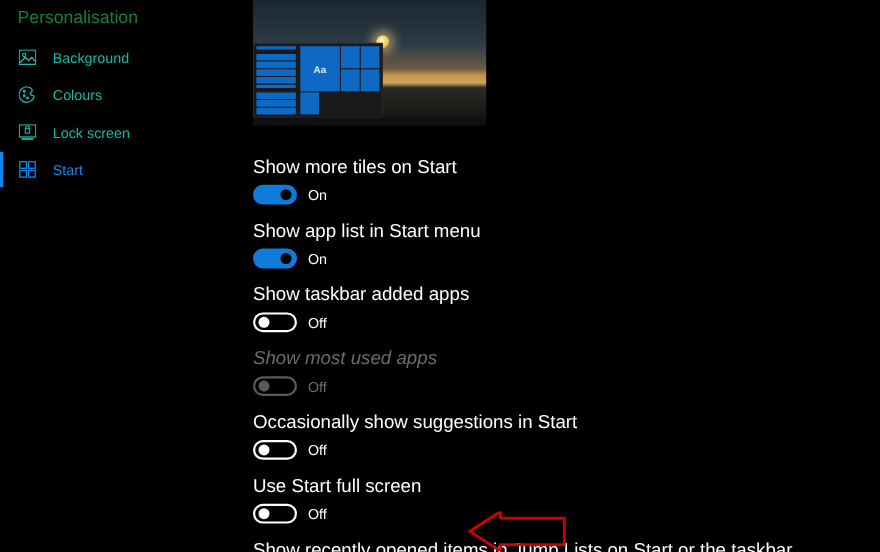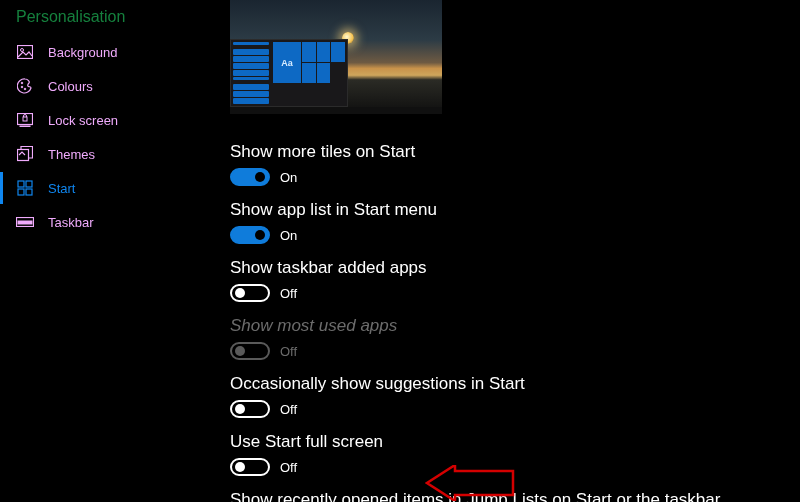--- a/index.html
+++ b/index.html
@@ -22,21 +22,21 @@
   .sidebar-header {
     color: #15803d;
     font-size: 16px;
     padding: 4px 16px 10px 16px;
   }
   .nav-item {
     display: flex;
     align-items: center;
     height: 32px;
     padding-left: 16px;
-    color: #f0abfc;
+    color: #14b8a6;
     cursor: default;
     position: relative;
   }
   .nav-item + .nav-item { margin-top: 2px; }
   .nav-item.selected {
     color: #0f86ef;
   }
   .nav-item.selected::before {
     content: "";
     position: absolute;
@@ -104,21 +104,21 @@
   .list-row {
     background: #0d69c4;
     border-radius: 1px;
   }
   .list-row:nth-child(1), .list-row:nth-child(6) {
     height: 3px;
   }
   .start-right {
     flex: 1;
     display: grid;
-    grid-template-columns: repeat(5, 1fr);
+    grid-template-columns: repeat(4, 1fr);
     grid-template-rows: repeat(3, 1fr);
     gap: 1px;
     padding: 2px;
     font-weight: bold;
   }
   .tile {
     background: #0d69c4;
     display: flex; align-items: center; justify-content: center;
     font-size: 9px;
     color: #d7ecff;
@@ -218,52 +218,33 @@
         <svg width="16" height="14" viewBox="0 0 16 14">
             <rect x="0.5" y="0.5" width="15" height="11" stroke-width="1.2"></rect>
             <rect x="3" y="13" width="10" height="1" fill="currentColor"></rect>
             <rect x="6" y="4" width="4" height="4" stroke-width="1"></rect>
             <path d="M6.5 4 V3 a1.5 1.5 0 0 1 3 0 V4" stroke-width="1"></path>
           </svg>
       </span>
       <span class="nav-label">Lock screen</span>
     </div>
 
-    <div class="nav-item">
-      <span class="nav-icon">
-        <svg width="16" height="16" viewBox="0 0 16 16">
-            <rect x="0.5" y="3.5" width="11" height="11" stroke-width="1.2"></rect>
-            <path d="M4 3 L4 0.5 L15.5 0.5 L15.5 12 L12 12" stroke-width="1.2"></path>
-            <path d="M2 9 L5 6 L8 9" stroke-width="1.2"></path>
-          </svg>
-      </span>
-      <span class="nav-label">Themes</span>
-    </div>
 
     <div class="nav-item selected">
       <span class="nav-icon">
         <svg width="16" height="16" viewBox="0 0 16 16">
             <rect x="1" y="1" width="6" height="6" stroke-width="1.2"></rect>
             <rect x="9" y="1" width="6" height="6" stroke-width="1.2"></rect>
             <rect x="1" y="9" width="6" height="6" stroke-width="1.2"></rect>
             <rect x="9" y="9" width="6" height="6" stroke-width="1.2"></rect>
           </svg>
       </span>
       <span class="nav-label">Start</span>
     </div>
 
-    <div class="nav-item">
-      <span class="nav-icon">
-        <svg width="18" height="10" viewBox="0 0 18 10">
-            <rect x="0.5" y="0.5" width="17" height="9" stroke-width="1.2"></rect>
-            <rect x="2" y="4" width="14" height="3" fill="currentColor"></rect>
-          </svg>
-      </span>
-      <span class="nav-label">Taskbar</span>
-    </div>
   </div>
 
   <div class="content">
 
     <div class="preview">
       <div class="sun"></div>
       <div class="start-panel">
         <div class="start-left">
           <div class="list-row"></div>
             <div class="list-row"></div>

